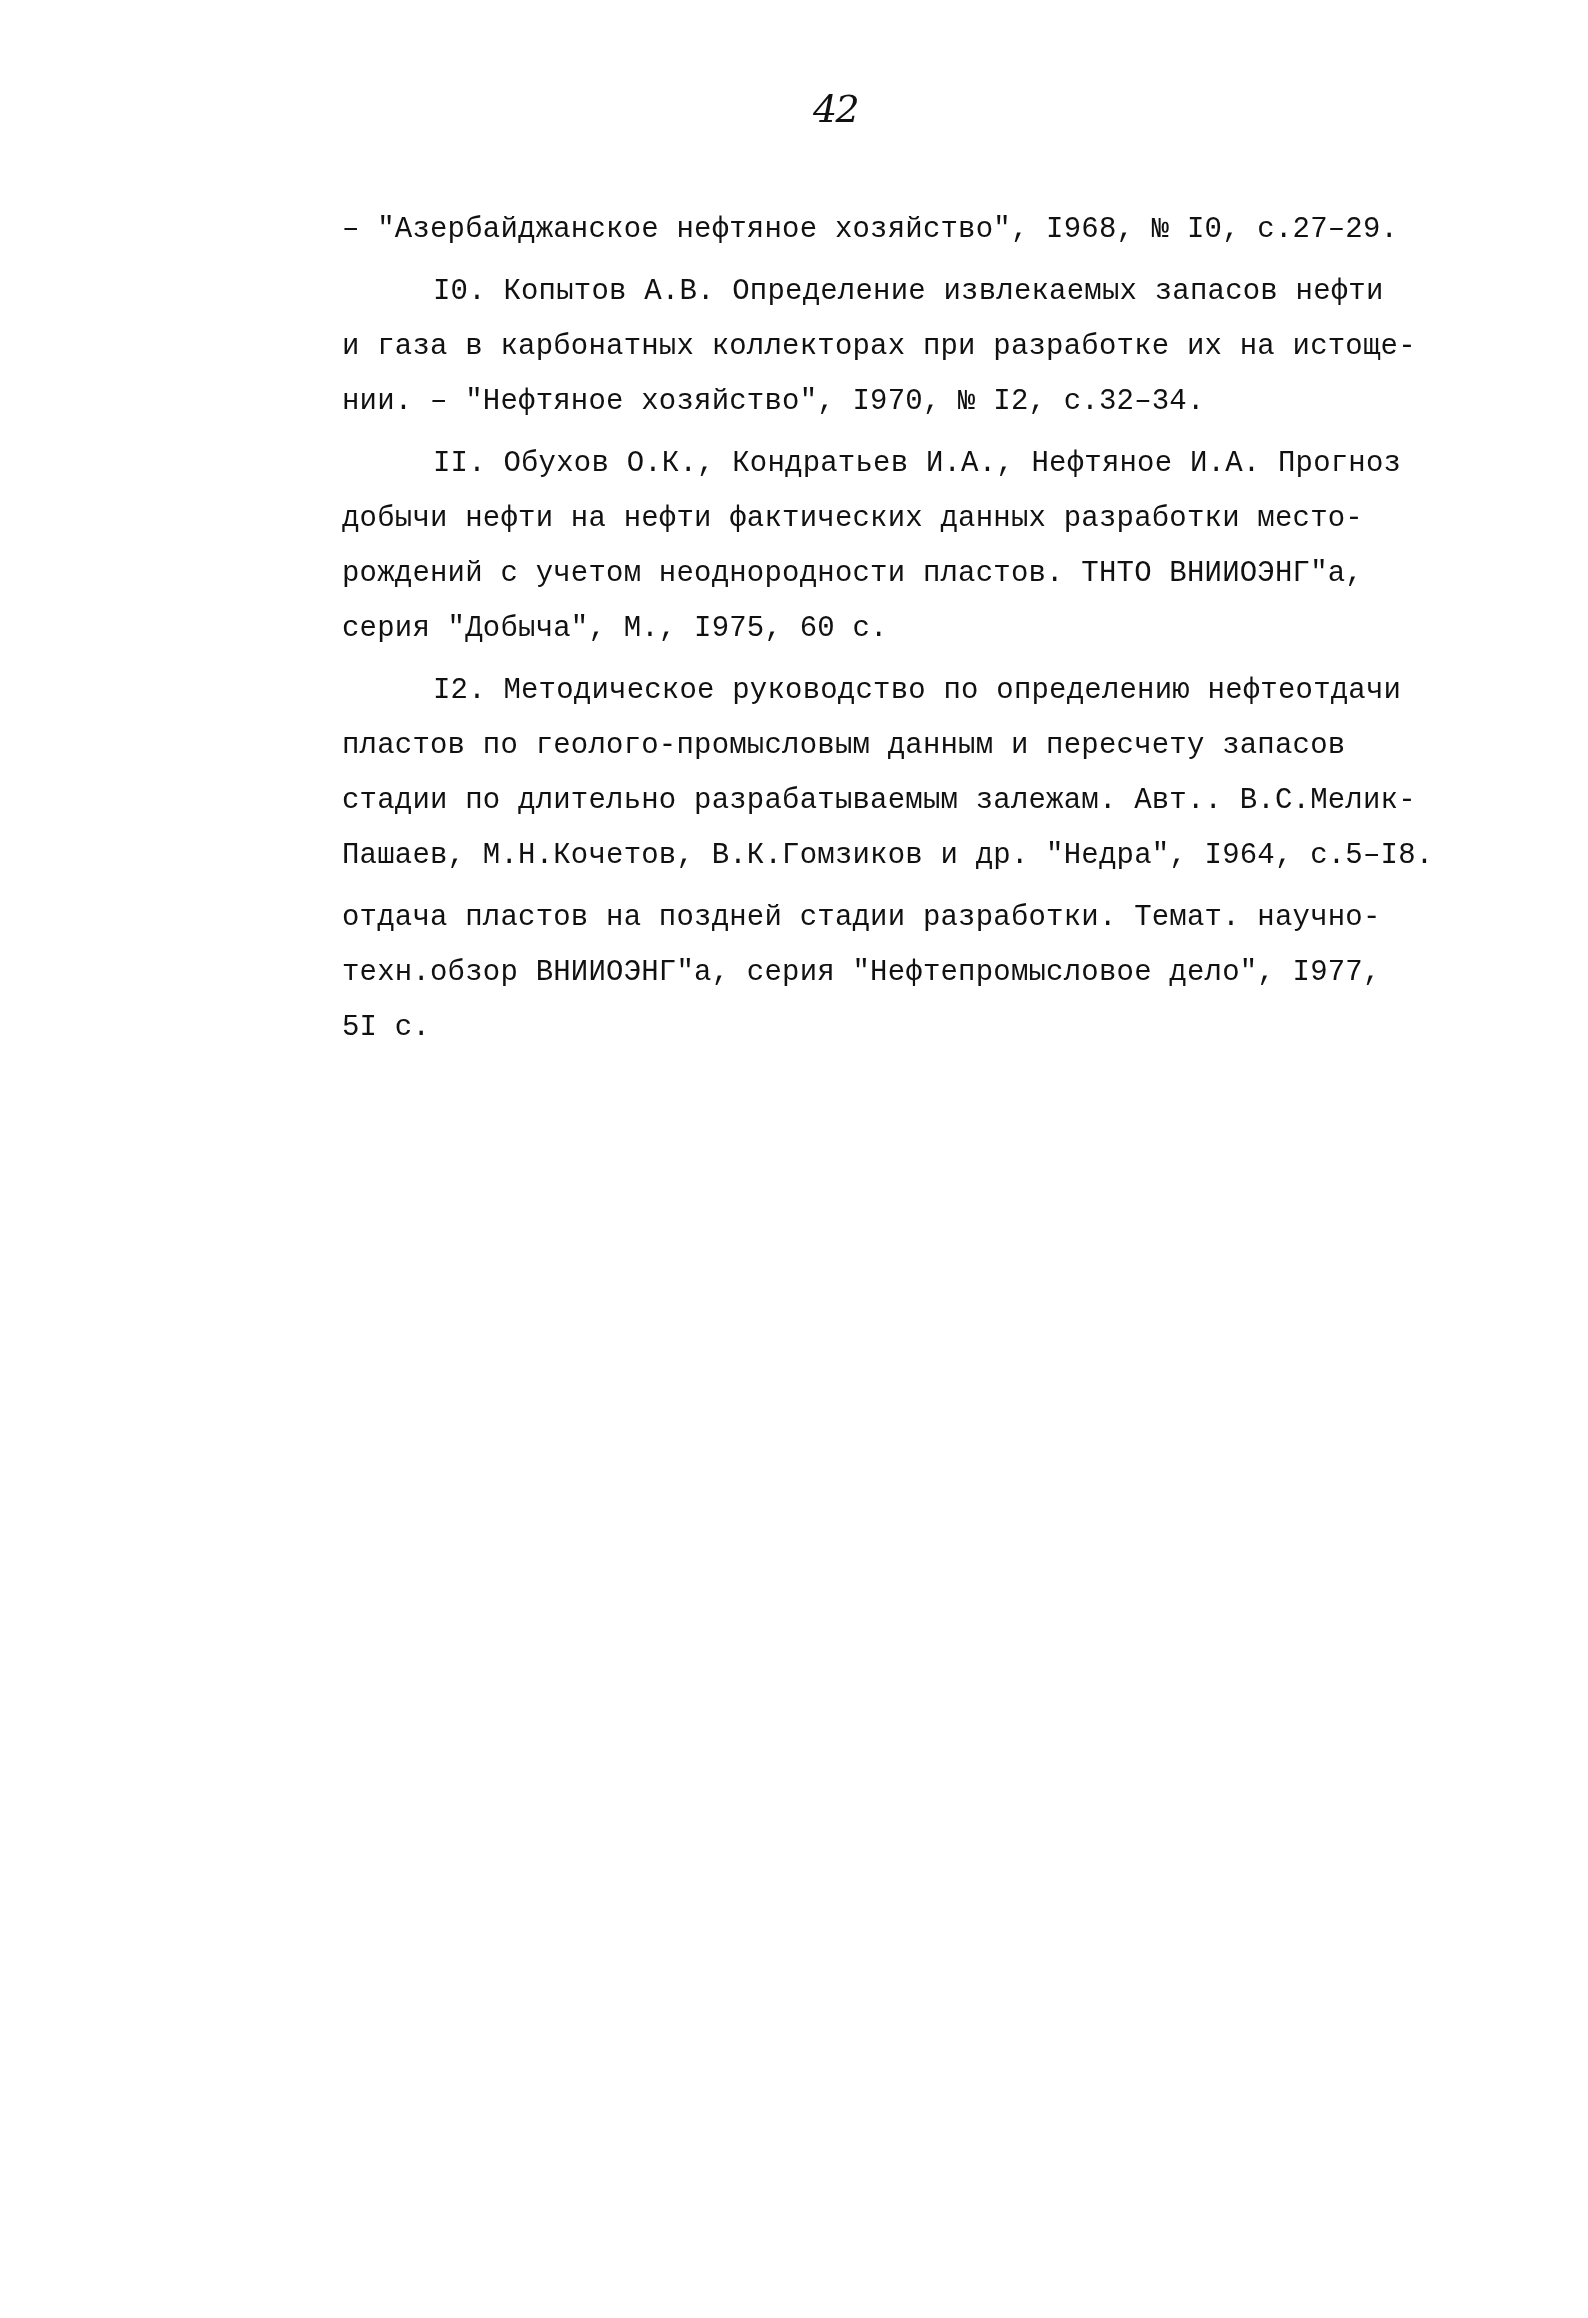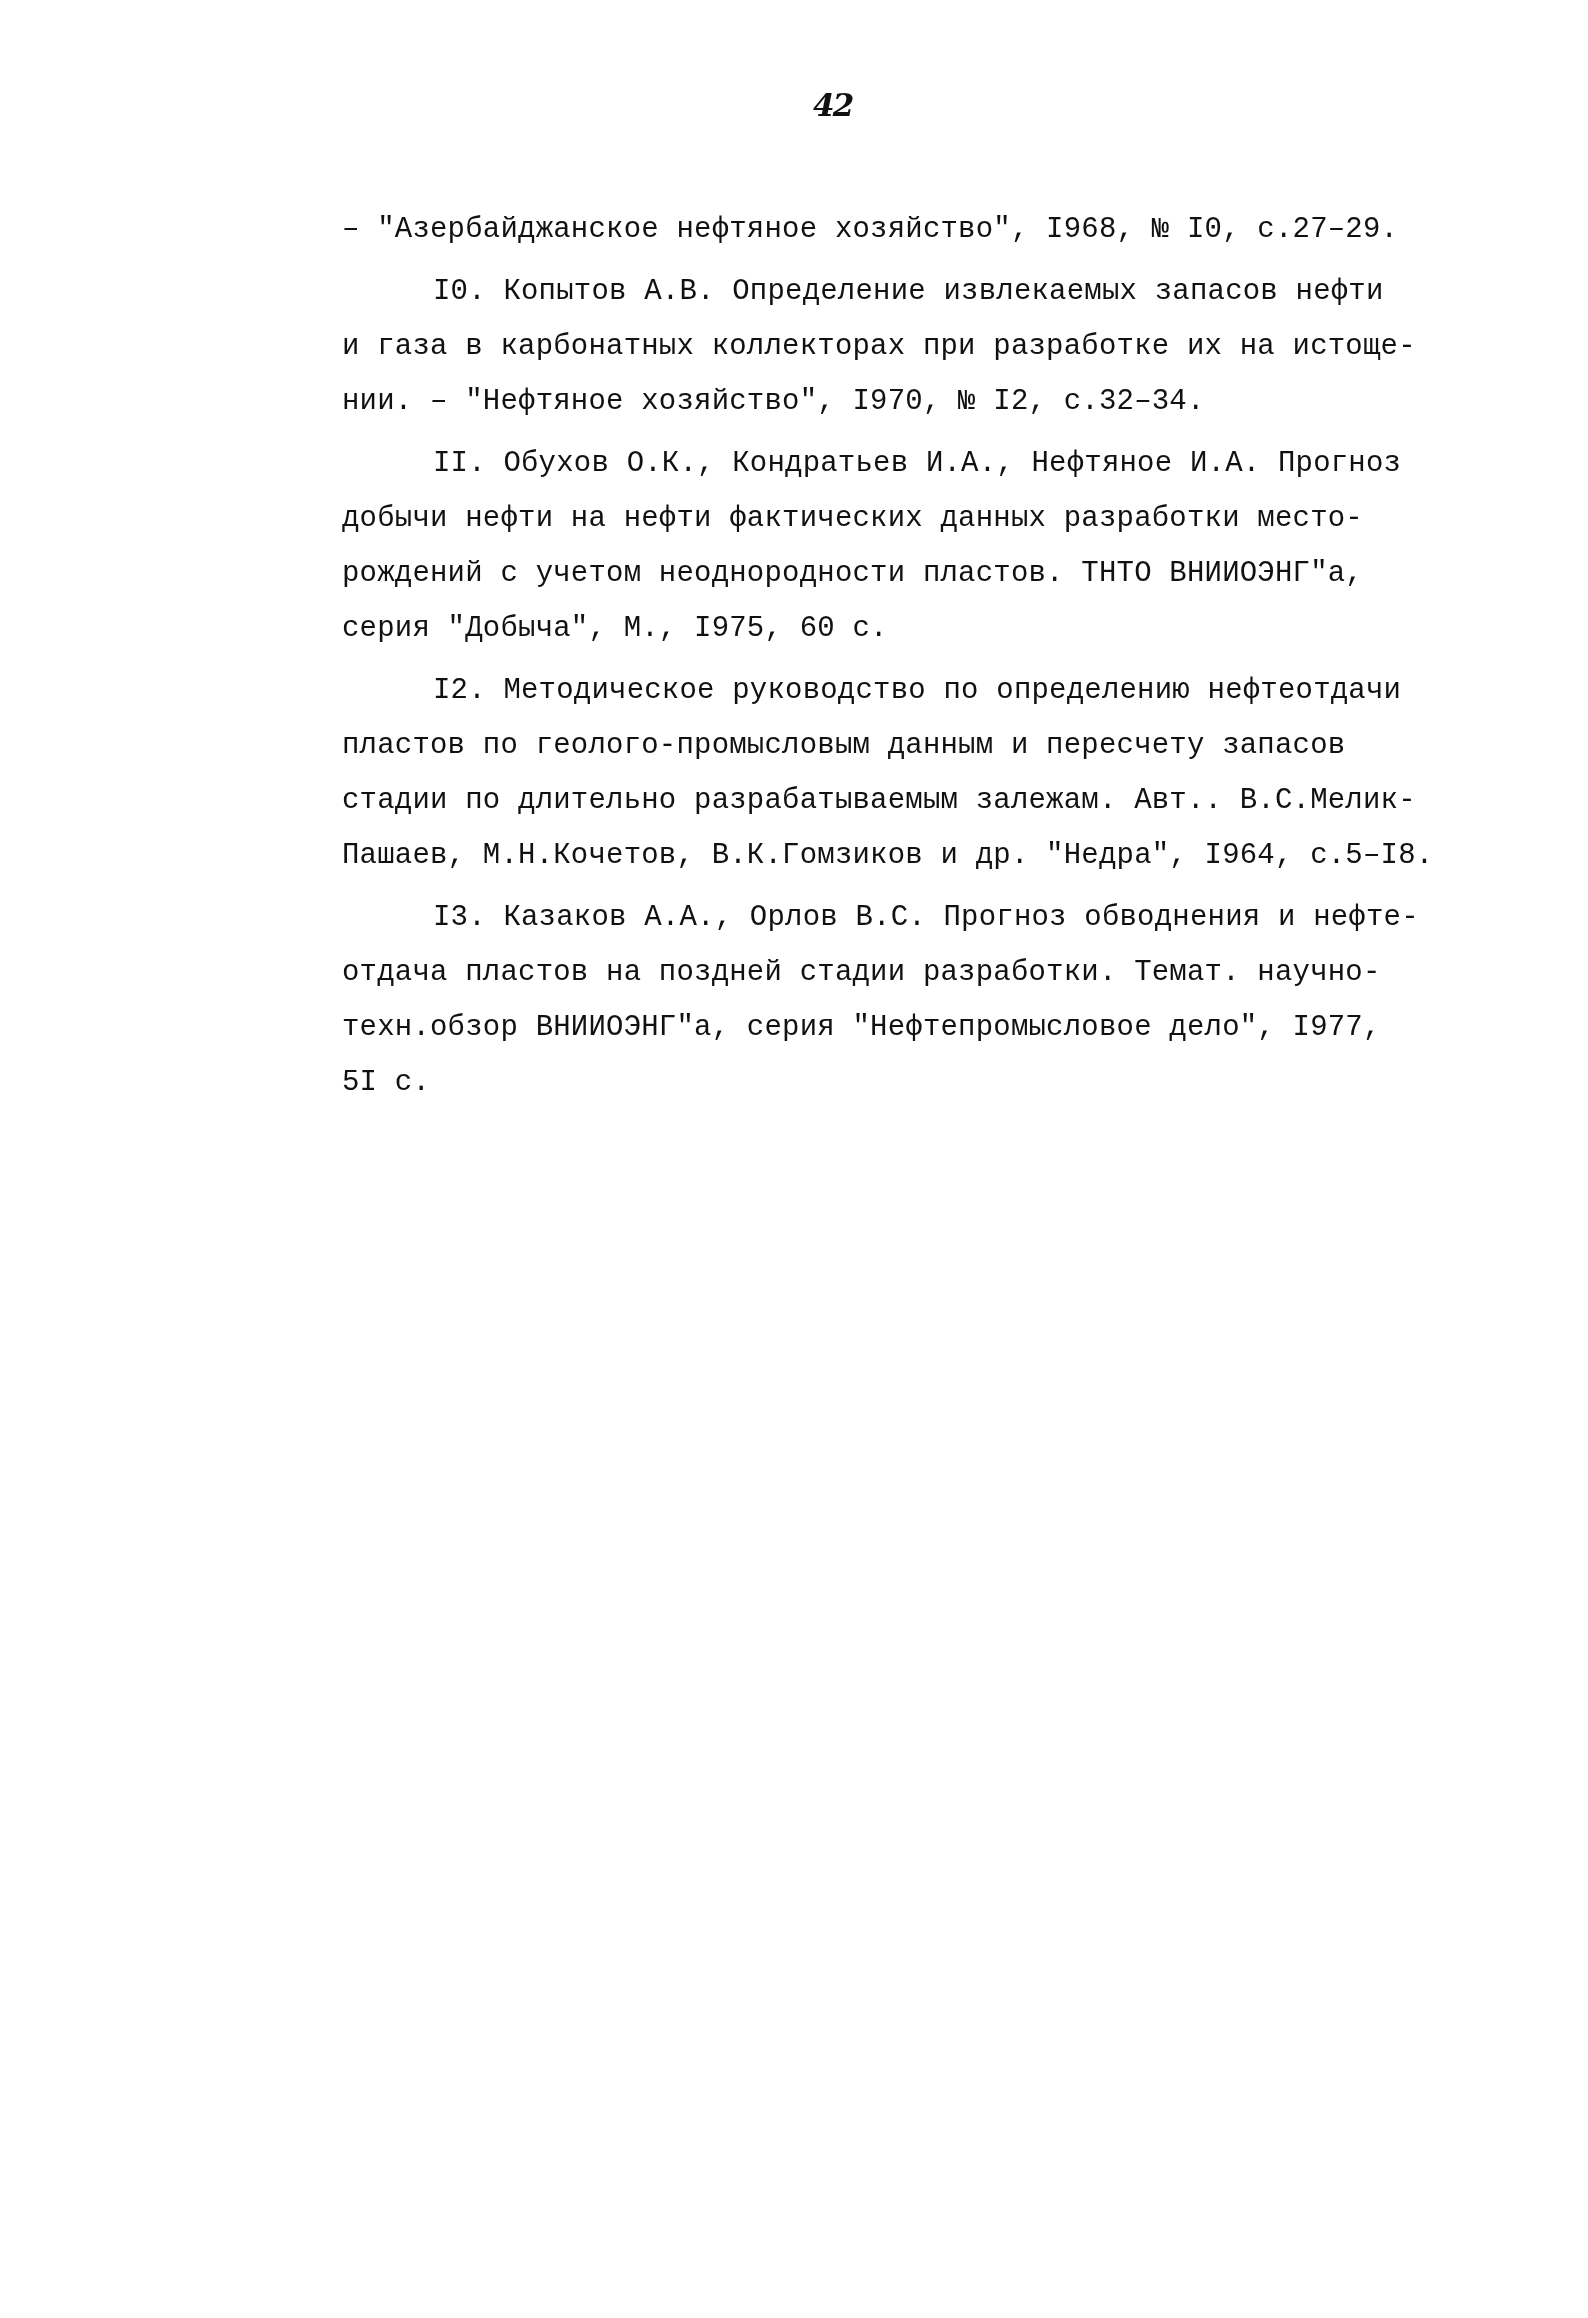--- a/index.html
+++ b/index.html
@@ -12,23 +12,23 @@
       height: 2319px;
       position: relative;
       overflow: hidden;
       color: #111111;
       font-family: "Liberation Mono", "DejaVu Sans Mono", monospace;
     }
     .page-number {
       position: absolute;
       left: 813px;
       top: 87px;
-      font-size: 31px;
+      font-size: 38px;
       font-style: italic;
-      font-weight: bold;
+      font-weight: normal;
       font-family: "DejaVu Serif", serif;
       letter-spacing: -1.7px;
     }
     .refs {
       position: absolute;
       left: 342px;
       top: 202px;
       width: 1022px;
     }
     .line {
@@ -78,20 +78,19 @@
   <div class="reference">
     <div class="line indent">I2. Методическое руководство по определению нефтеотдачи</div>
     <div class="line">пластов по геолого-промысловым данным и пересчету запасов</div>
     <div class="line">стадии по длительно разрабатываемым залежам. Авт.. В.С.Мелик-</div>
     <div class="line">Пашаев, М.Н.Кочетов, В.К.Гомзиков и др. "Недра", I964, с.5–I8.</div>
   </div>
 
   <div class="ref-gap"></div>
 
   <div class="reference">
-    <div class="line indent">I3. Казаков А.А., Орлов В.С. Прогноз обводнения и нефте-</div>
     <div class="line">отдача пластов на поздней стадии разработки. Темат. научно-</div>
     <div class="line">техн.обзор ВНИИОЭНГ"а, серия "Нефтепромысловое дело", I977,</div>
     <div class="line">5I с.</div>
   </div>
 
 </div>
 
 
 </body></html>

